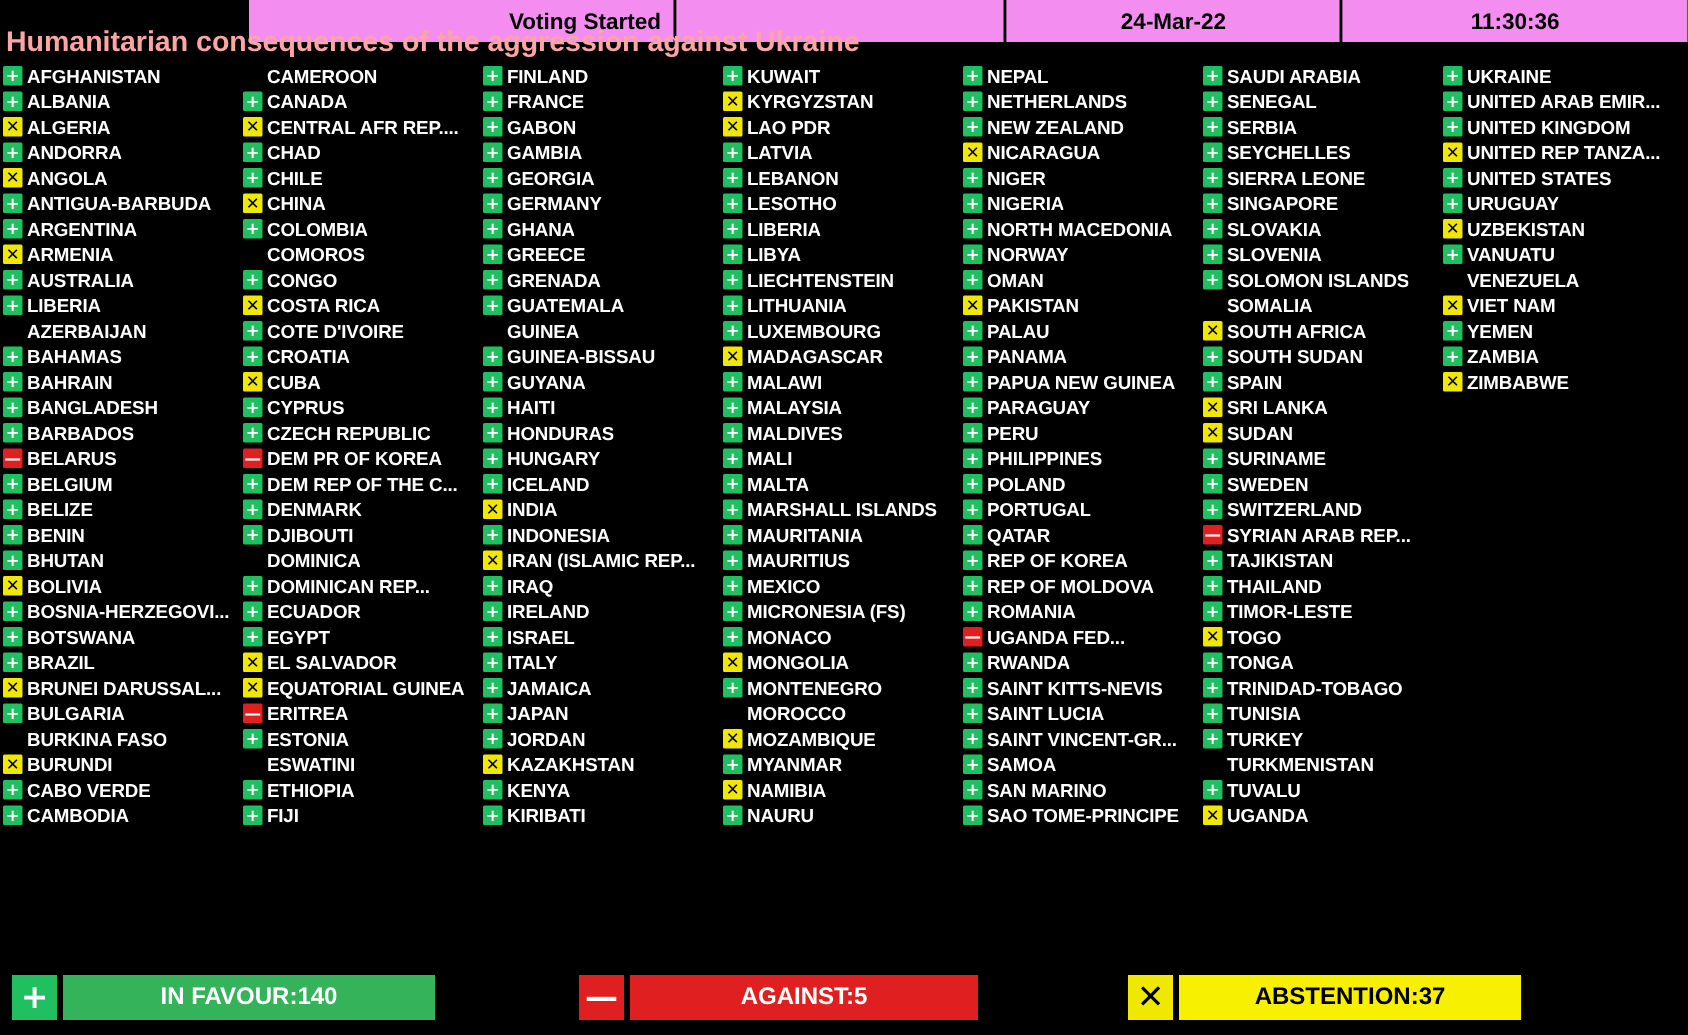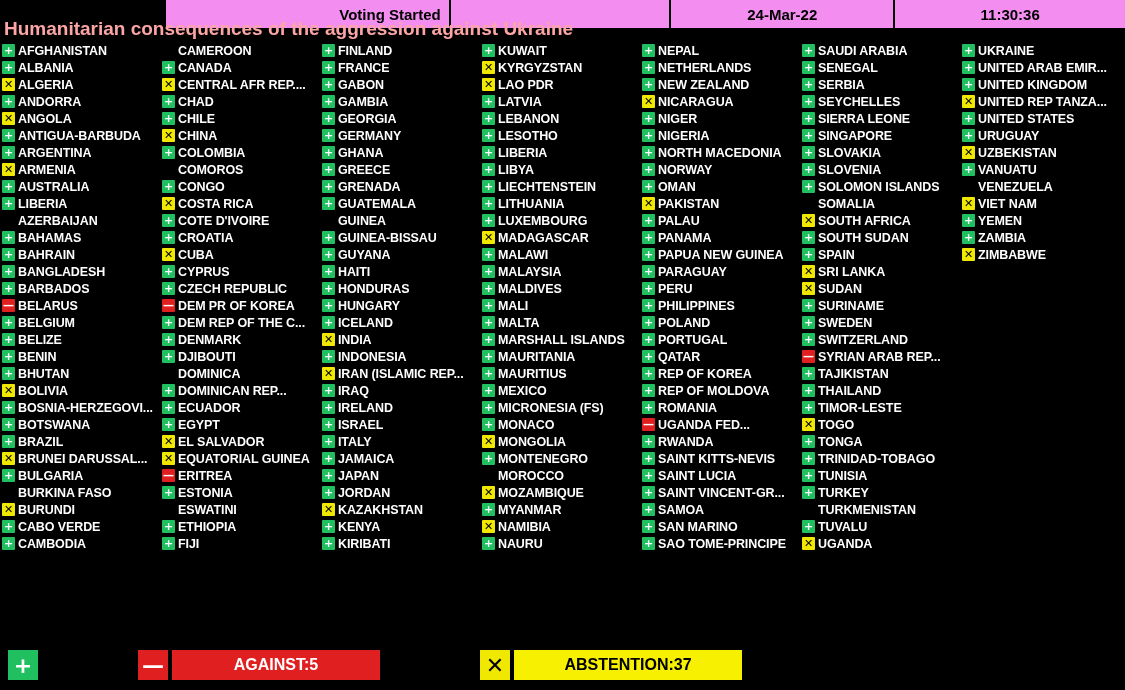--- a/index.html
+++ b/index.html
@@ -148,21 +148,21 @@
     display: flex;
     align-items: center;
     justify-content: center;
     font-size: 16px;
     font-weight: bold;
     box-sizing: border-box;
   }
   .favour-icon { background: #20c060; color: #ffffff; }
   .favour-label { background: #34b35a; color: #ffffff; width: 248px; }
   .against-icon { background: #e02020; color: #ffffff; }
-  .against-label { background: #e02020; color: #ffffff; width: 208px; }
+  .against-label { background: #e02020; color: #ffffff; width: 232px; }
   .abstain-icon { background: #f0e800; color: #000000; }
   .abstain-label { background: #f7f000; color: #000000; width: 228px; }
 
   .spacer-a { width: 8px; }
   .spacer-b { width: 96px; }
   .spacer-c { width: 100px; }
 </style>
 </head>
 <body>
 
@@ -966,20 +966,21 @@
           <span class="vote-icon abstain">✕</span>
           <span class="cname">ZIMBABWE</span>
         </div>
       </div>
     </div>
 
   <div class="footer">
     <div class="spacer-a"></div>
     <div class="tally">
       <div class="tally-icon favour-icon">+</div>
+      <div class="tally-label favour-label">IN FAVOUR:140</div>
     </div>
     <div class="spacer-b"></div>
     <div class="tally">
       <div class="tally-icon against-icon">—</div>
       <div class="tally-label against-label">AGAINST:5</div>
     </div>
     <div class="spacer-c"></div>
     <div class="tally">
       <div class="tally-icon abstain-icon">✕</div>
       <div class="tally-label abstain-label">ABSTENTION:37</div>

